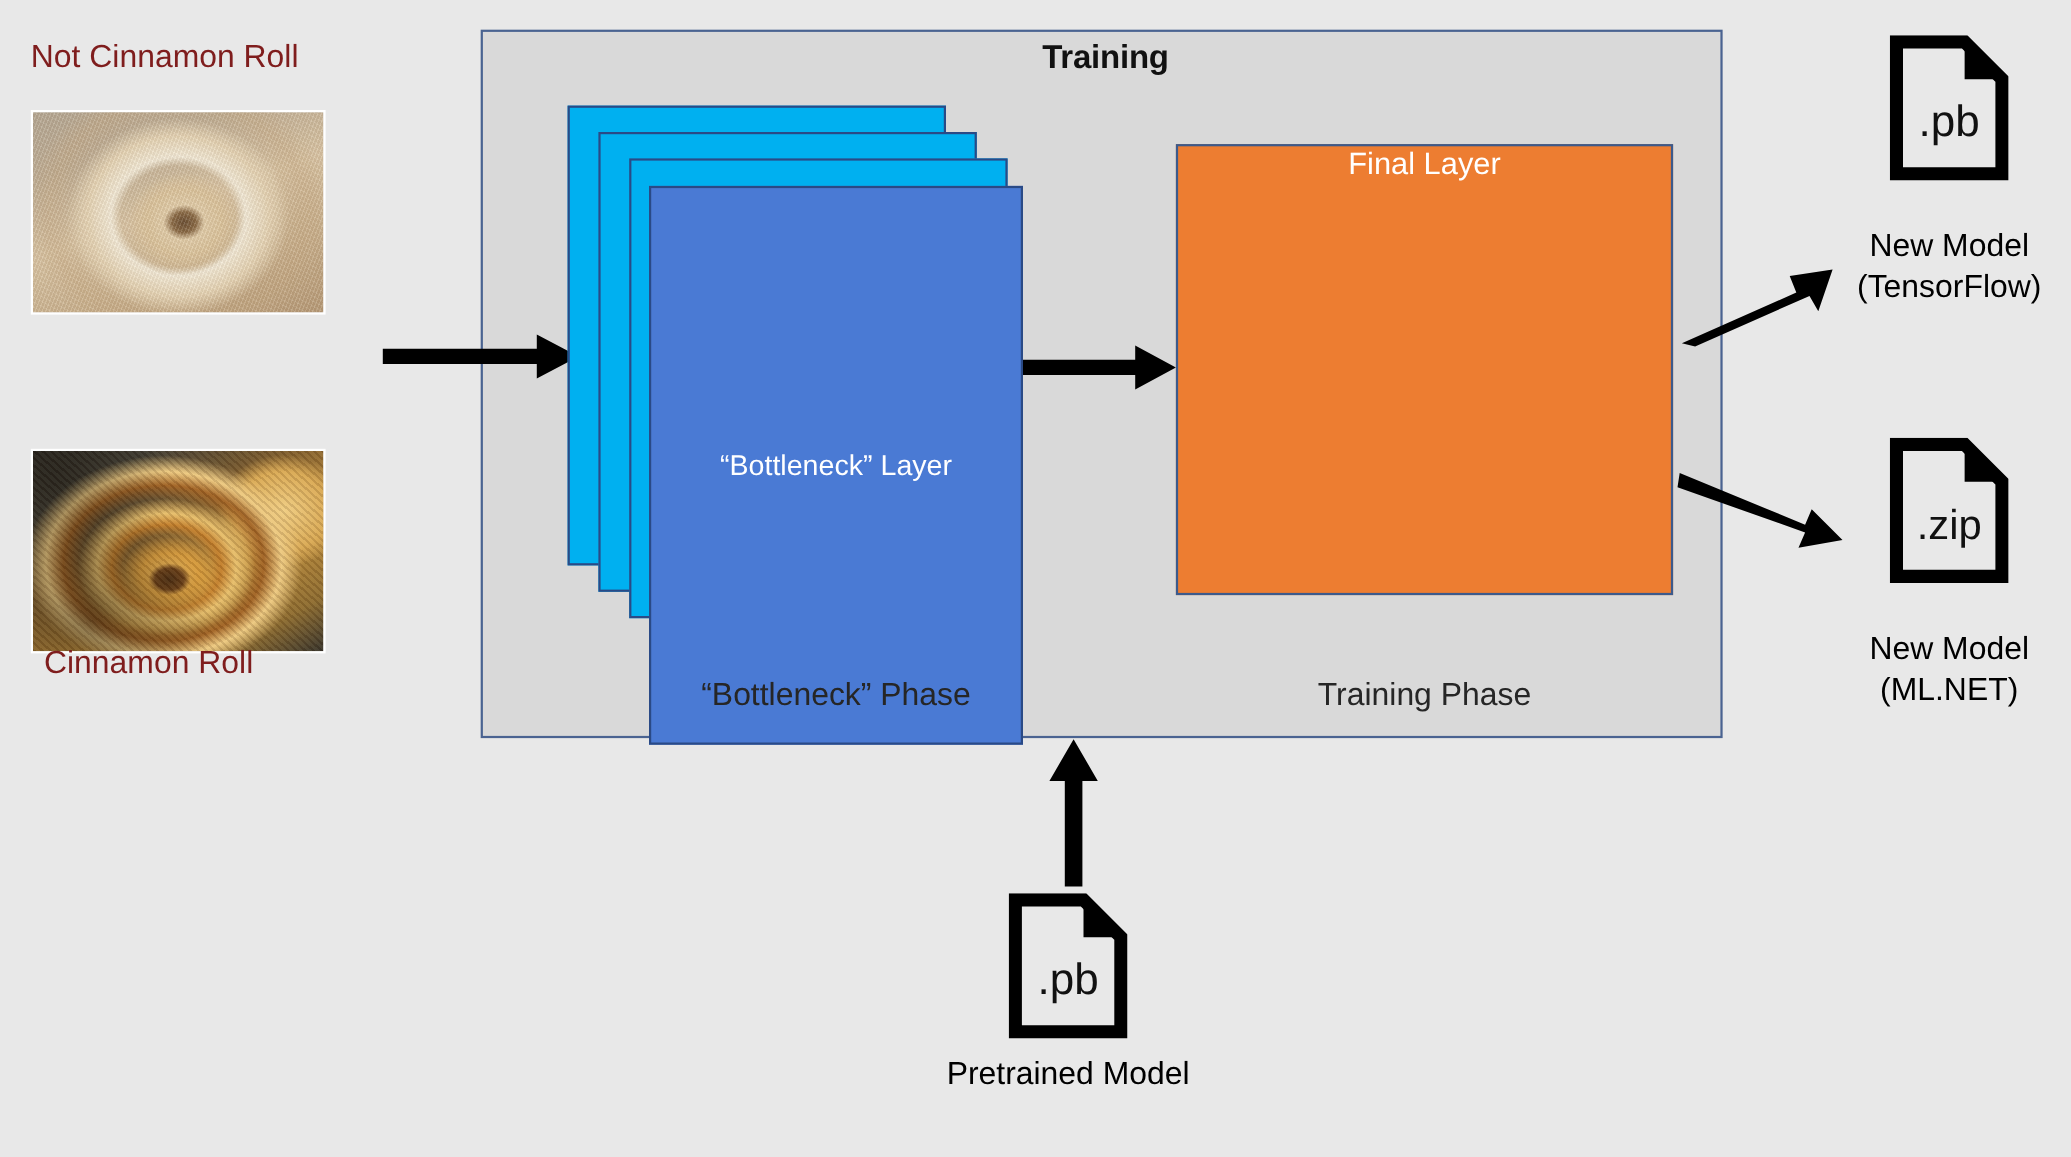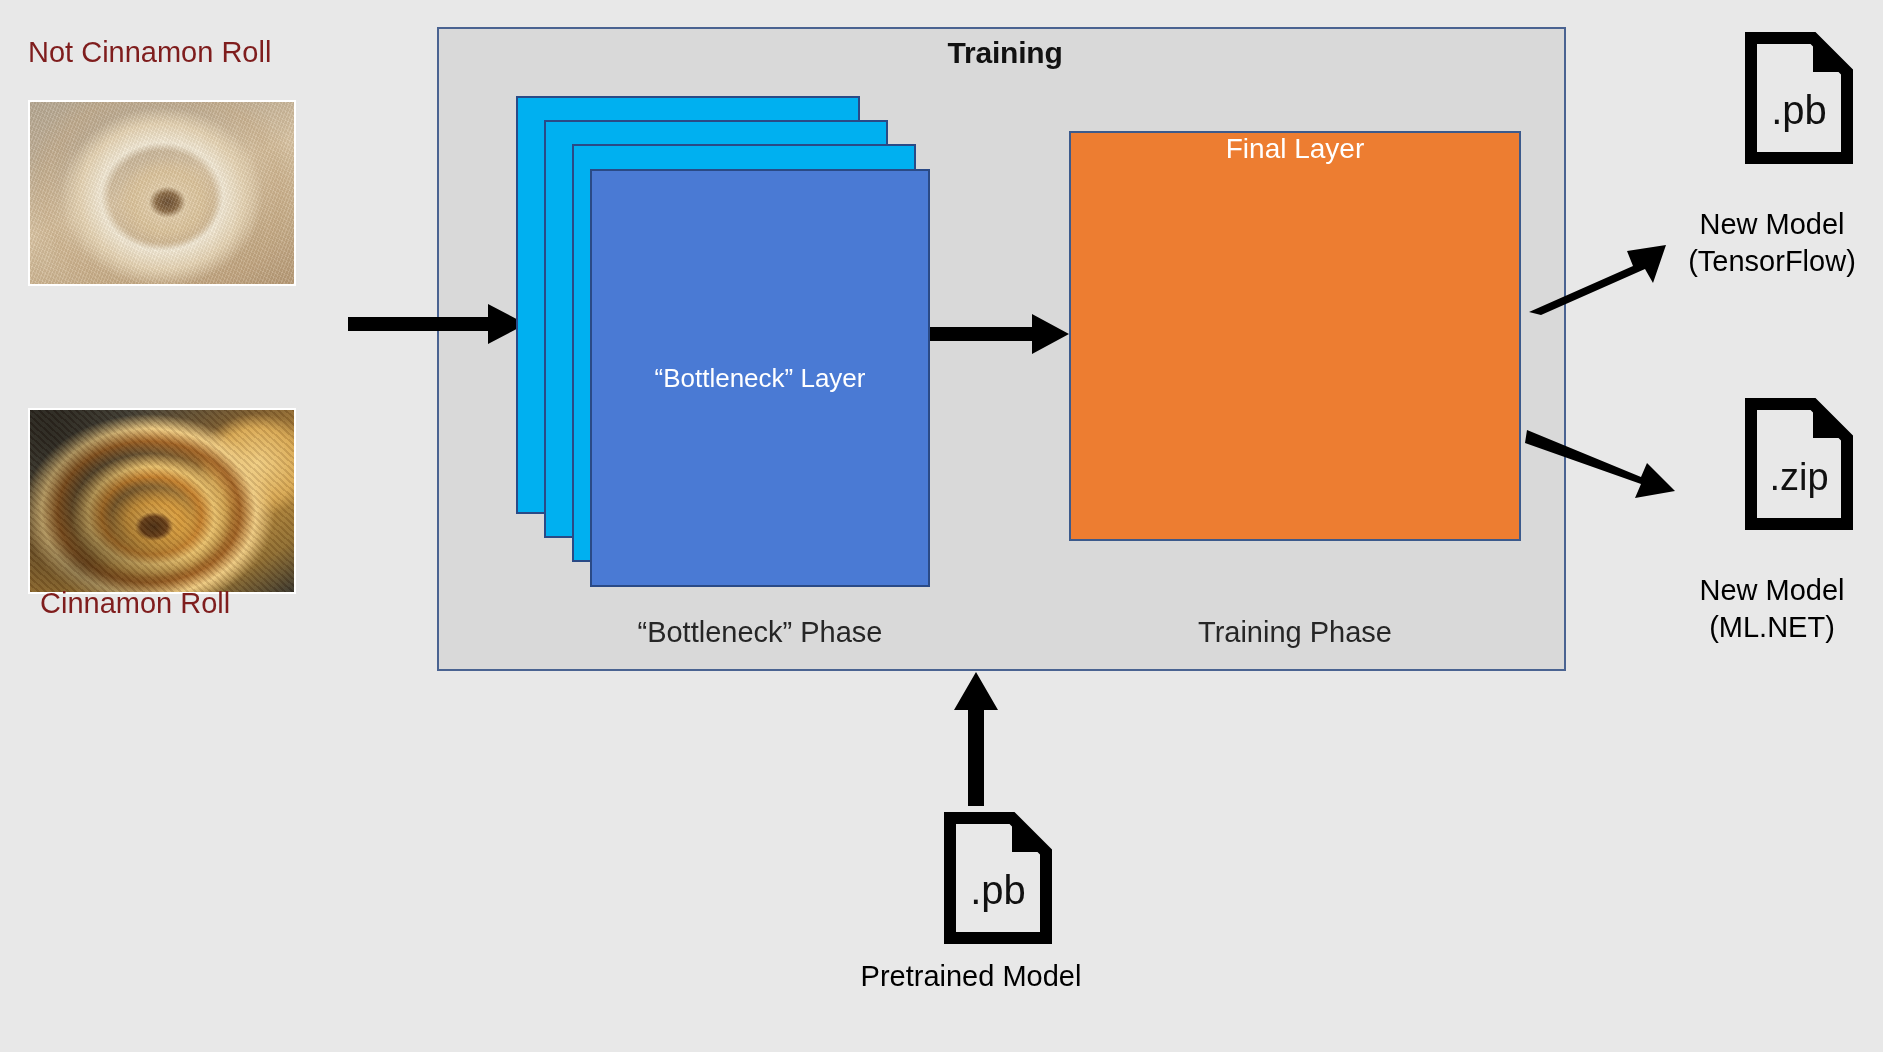--- a/index.html
+++ b/index.html
@@ -150,21 +150,20 @@
   
   .arrow-svg {
     position: absolute;
     overflow: visible;
     pointer-events: none;
   }
 
   
   .file-icon {
     position: absolute;
-    margin-left: 27px;
   }
   .file-caption {
     position: absolute;
     font-size: 29px;
     line-height: 1.28;
     color: #000000;
     text-align: center;
     white-space: nowrap;
   }
   .file-ext-text {
@@ -189,21 +188,21 @@
   </div>
   <div class="sample-label" style="left:40px; top:587px;">Cinnamon Roll</div>
 
   <svg class="arrow-svg" style="left:348px; top:300px;" width="180" height="48" viewBox="0 0 180 48">
     <path d="M0 17 L140 17 L140 4 L178 24 L140 44 L140 31 L0 31 Z" fill="#000000"></path>
   </svg>
 
   <div class="layer layer-back" style="left:516px; top:96px;  width:344px; height:418px;"></div>
   <div class="layer layer-back" style="left:544px; top:120px; width:344px; height:418px;"></div>
   <div class="layer layer-back" style="left:572px; top:144px; width:344px; height:418px;"></div>
-  <div class="layer layer-front" style="left:590px; top:169px; width:340px; height:418px;">
+  <div class="layer layer-front" style="left:590px; top:169px; width:340px; height:508px;">
     <span class="layer-text">“Bottleneck” Layer</span>
   </div>
 
   <svg class="arrow-svg" style="left:930px; top:310px;" width="140" height="48" viewBox="0 0 140 48">
     <path d="M0 17 L102 17 L102 4 L139 24 L102 44 L102 31 L0 31 Z" fill="#000000"></path>
   </svg>
 
   <div class="final-layer">
     <span class="layer-text">Final Layer</span>
   </div>

